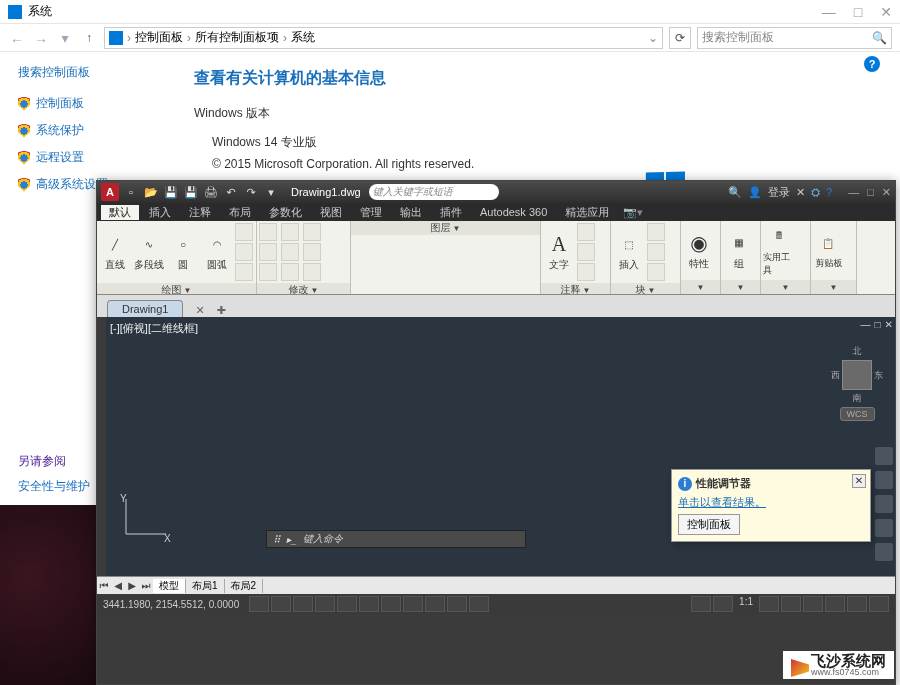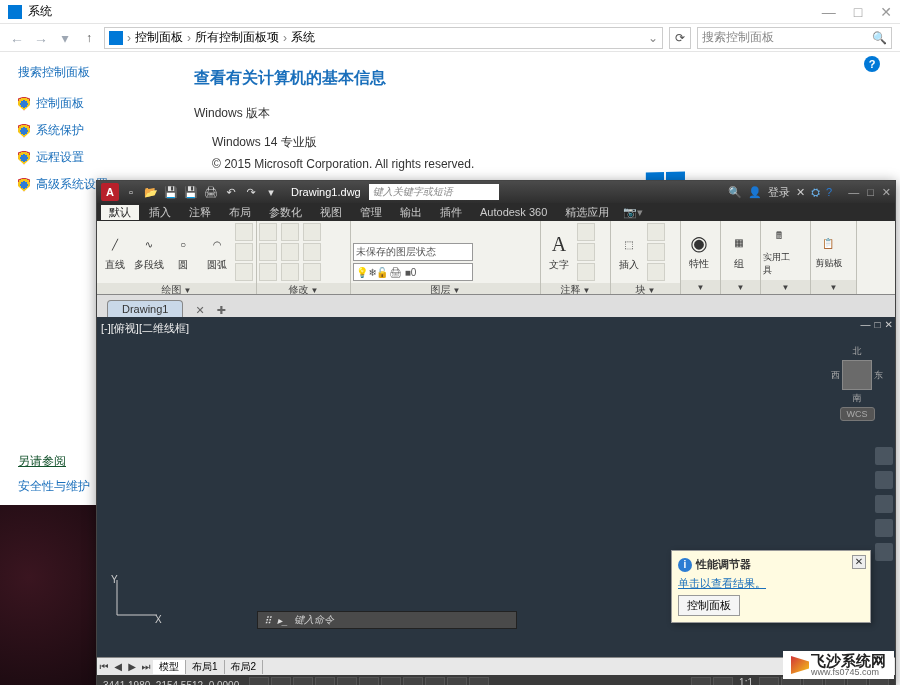--- a/index.html
+++ b/index.html
@@ -21,41 +21,41 @@
 .sys-navbar .search{width:195px;height:22px;border:1px solid #ccc;display:flex;align-items:center;padding:0 4px;color:#888;justify-content:space-between;}
 .sys-menubar{height:22px;display:flex;align-items:center;gap:14px;padding:0 10px;font-size:12px;border-bottom:1px solid #e5e5e5;}
 .sys-menubar .mitem{color:#000;}
 .sys-menubar .mitem.hot{border:1px solid #7ab7e8;background:#cce8ff;padding:0 4px;}
 
 .sys-body{display:flex;height:calc(100% - 74px);}
 .sys-sidebar{width:170px;padding:12px 0 0 18px;font-size:12px;}
 .sys-sidebar .sbtitle{color:#1a6fbb;margin-bottom:14px;}
 .sys-sidebar .sblink{display:flex;align-items:center;gap:6px;color:#1a6fbb;margin-bottom:10px;}
 .sys-sidebar .shield{width:12px;height:14px;background:radial-gradient(circle,#2e7cd6 40%,#f5c518 40% 70%,#d13438 70%);clip-path:polygon(50% 0,100% 15%,100% 60%,50% 100%,0 60%,0 15%);}
-.sys-sidebar .also{margin-top:260px;color:#14532d;text-decoration:underline;}
+.sys-sidebar .also{margin-top:260px;color:#4c1d95;}
 .sys-sidebar .alsolink{color:#1a6fbb;margin-top:8px;}
 
 .sys-content{flex:1;padding:16px 24px;position:relative;}
 .sys-content h2{color:#1a6fbb;font-size:16px;font-weight:bold;margin-bottom:16px;}
 .sys-content .section{color:#333;font-size:12px;margin-bottom:10px;}
 .sys-content .detail{margin-left:18px;color:#333;font-size:12px;line-height:1.8;}
 .sys-content .help{position:absolute;right:20px;top:4px;width:16px;height:16px;border-radius:50%;background:#0078d7;color:#fff;text-align:center;line-height:16px;font-size:11px;font-weight:bold;}
 .winlogo{position:absolute;right:20px;top:120px;display:flex;align-items:center;gap:10px;}
 .winlogo .logogrid{width:40px;height:40px;display:grid;grid-template:1fr 1fr/1fr 1fr;gap:2px;transform:perspective(200px) rotateY(-12deg);}
 .winlogo .logogrid div{background:#0078d7;}
 .winlogo .wintext{color:#0078d7;font-size:34px;font-weight:300;}
 
 
 .cad-window{position:absolute;left:96px;top:180px;width:800px;height:505px;background:#3b3b3b;border:1px solid #444;box-shadow:0 2px 12px rgba(0,0,0,0.4);}
 .cad-titlebar{height:22px;background:linear-gradient(#4b4b4b,#2e2e2e);display:flex;align-items:center;font-size:11px;color:#ccc;}
 .cad-titlebar .qat{display:flex;align-items:center;gap:4px;padding:0 4px;}
 .cad-titlebar .qat .alogo{width:18px;height:18px;background:#b8202b;border-radius:2px;color:#fff;display:flex;align-items:center;justify-content:center;font-weight:bold;font-size:11px;}
 .cad-titlebar .qat .qbtn{width:16px;height:16px;color:#ddd;display:flex;align-items:center;justify-content:center;}
 .cad-titlebar .doctitle{margin:0 8px;color:#fff;}
-.cad-titlebar .searchbox{width:130px;height:16px;background:#fff;color:#888;padding:0 4px;font-size:10px;font-style:italic;display:flex;align-items:center;}
+.cad-titlebar .searchbox{width:130px;height:16px;background:#fff;color:#888;padding:0 4px;font-size:10px;font-style:italic;display:flex;align-items:center;border-radius:8px;}
 .cad-titlebar .right{margin-left:auto;display:flex;align-items:center;gap:6px;padding-right:4px;}
 .cad-titlebar .right .tbtn{color:#ccc;font-size:11px;}
 .cad-titlebar .wctrl{display:flex;gap:8px;margin-left:10px;color:#aaa;}
 
 .cad-menubar{height:18px;background:#2b2b2b;display:flex;align-items:center;gap:2px;padding:0 4px;font-size:11px;}
 .cad-menubar .mtab{padding:0 8px;color:#ccc;}
 .cad-menubar .mtab.active{background:#f5f5f0;color:#222;}
 .cad-menubar .camera{margin-left:4px;color:#888;}
 
 .cad-ribbon{height:74px;background:#f2f2ed;border-bottom:1px solid #888;display:flex;overflow:hidden;}
@@ -66,21 +66,21 @@
 .bigbtn{display:flex;flex-direction:column;align-items:center;justify-content:center;width:32px;font-size:10px;color:#333;gap:2px;}
 .bigbtn .ico{width:24px;height:24px;display:flex;align-items:center;justify-content:center;}
 .smallgrid{display:grid;grid-template-columns:repeat(3,20px);gap:2px;}
 .smallgrid .sbtn{width:18px;height:18px;background:#eaeae2;border:1px solid #d0d0c8;}
 .layercombo{width:120px;height:18px;border:1px solid #999;background:#fff;font-size:10px;padding:0 2px;display:flex;align-items:center;color:#555;}
 
 .cad-tabs{height:22px;background:#dedede;display:flex;align-items:end;padding-left:10px;gap:2px;}
 .cad-tabs .ftab{background:#c9d8e8;padding:2px 14px;border-radius:4px 4px 0 0;font-size:11px;color:#333;border:1px solid #888;border-bottom:none;}
 .cad-tabs .xbtn{margin-left:10px;color:#666;font-size:11px;}
 
-.cad-canvas{position:relative;background:#2a3540;height:340px;}
+.cad-canvas{position:relative;background:#2a3540;height:259px;margin-left:9px;}
 .cad-canvas .vplabel{position:absolute;left:4px;top:4px;color:#eee;font-size:11px;}
 .cad-canvas .vctrl{position:absolute;right:2px;top:2px;color:#ccc;font-size:10px;display:flex;gap:4px;}
 .cad-canvas .viewcube{position:absolute;right:8px;top:28px;width:60px;height:90px;display:flex;flex-direction:column;align-items:center;gap:2px;color:#aaa;font-size:9px;}
 .cad-canvas .viewcube .cube{width:30px;height:30px;background:#6a6a6a;border:1px solid #888;}
 .cad-canvas .viewcube .wcs{background:#555;border:1px solid #777;padding:1px 6px;border-radius:3px;font-size:9px;}
 .cad-canvas .navbar-right{position:absolute;right:2px;top:130px;width:18px;display:flex;flex-direction:column;gap:6px;}
 .cad-canvas .navbar-right div{width:18px;height:18px;background:#4a5560;border-radius:2px;}
 .cad-canvas .ucs{position:absolute;left:10px;bottom:30px;color:#ccc;font-size:10px;}
 
 .cad-cmdline{position:absolute;left:160px;bottom:28px;width:260px;height:18px;background:#4a4a4a;border:1px solid #222;display:flex;align-items:center;padding:0 6px;font-size:10px;color:#ccc;font-style:italic;}
@@ -98,21 +98,21 @@
 
 
 .balloon{position:absolute;right:24px;bottom:34px;width:200px;background:#fffbe1;border:1px solid #999;box-shadow:2px 2px 6px rgba(0,0,0,0.3);padding:6px;font-size:11px;color:#333;z-index:10;}
 .balloon .bhead{display:flex;align-items:center;gap:4px;font-weight:bold;margin-bottom:4px;}
 .balloon .bhead .info{width:14px;height:14px;border-radius:50%;background:#2b7cd3;color:#fff;text-align:center;line-height:14px;font-size:10px;}
 .balloon .bclose{position:absolute;right:4px;top:4px;width:14px;height:14px;border:1px solid #999;background:#eee;text-align:center;line-height:12px;font-size:10px;color:#333;}
 .balloon .blink{color:#1a6fbb;text-decoration:underline;margin-top:4px;display:block;}
 .balloon .bbtn{border:1px solid #999;background:#f5f5f5;padding:2px 8px;margin-top:4px;font-size:11px;}
 
 
-.watermark{position:absolute;right:6px;bottom:6px;background:#fff;padding:2px 8px;display:flex;align-items:center;gap:2px;font-size:15px;font-weight:bold;color:#222;z-index:20;margin-top:15px;}
+.watermark{position:absolute;right:6px;bottom:6px;background:#fff;padding:2px 8px;display:flex;align-items:flex-end;gap:2px;font-size:15px;font-weight:bold;color:#222;z-index:20;margin-top:15px;}
 .watermark .wlogo{width:18px;height:18px;background:linear-gradient(135deg,#d13438,#f5c518);clip-path:polygon(0 0,100% 30%,100% 70%,0 100%);}
 
 
 .bgphoto{position:absolute;left:0;top:505px;width:96px;height:180px;background:radial-gradient(circle at 30% 40%,#3a1520,#1a0a10);}
 </style>
 </head>
 <body>
 
 <div class="sys-window">
   <div class="sys-titlebar">
@@ -276,35 +276,20 @@
             <div class="sbtn"></div>
             <div class="sbtn"></div>
           </div>
         </div>
       <div class="pfoot">
           <span>修改</span>
           <span class="drop">▼</span>
         </div>
     </div>
     <div class="cad-panel" style="width:190px;">
-      <div class="ptop" style="flex-direction:column;align-items:flex-start;gap:2px;">
-        <div style="display:flex;gap:2px;">
-            <div class="sbtn" style="width:18px;height:18px;"></div>
-            <div class="sbtn" style="width:18px;height:18px;"></div>
-            <div class="sbtn" style="width:18px;height:18px;"></div>
-            <div class="sbtn" style="width:18px;height:18px;"></div>
-            <div class="sbtn" style="width:18px;height:18px;"></div>
-            <div class="sbtn" style="width:18px;height:18px;"></div>
-            <div class="sbtn" style="width:18px;height:18px;"></div>
-            <div class="sbtn" style="width:18px;height:18px;"></div>
-            <div class="sbtn" style="width:18px;height:18px;"></div>
-          </div>
-        <div class="layercombo">未保存的图层状态</div>
-        <div class="layercombo">💡❄🔓🖨 ■ <span>0</span></div>
-      </div>
       <div class="pfoot">
           <span>图层</span>
           <span class="drop">▼</span>
         </div>
     </div>
     <div class="cad-panel" style="width:70px;">
       <div class="ptop">
           <div class="bigbtn">
             <div class="ico" style="font-size:20px;font-family:serif;">A</div>
             <span>文字</span>

